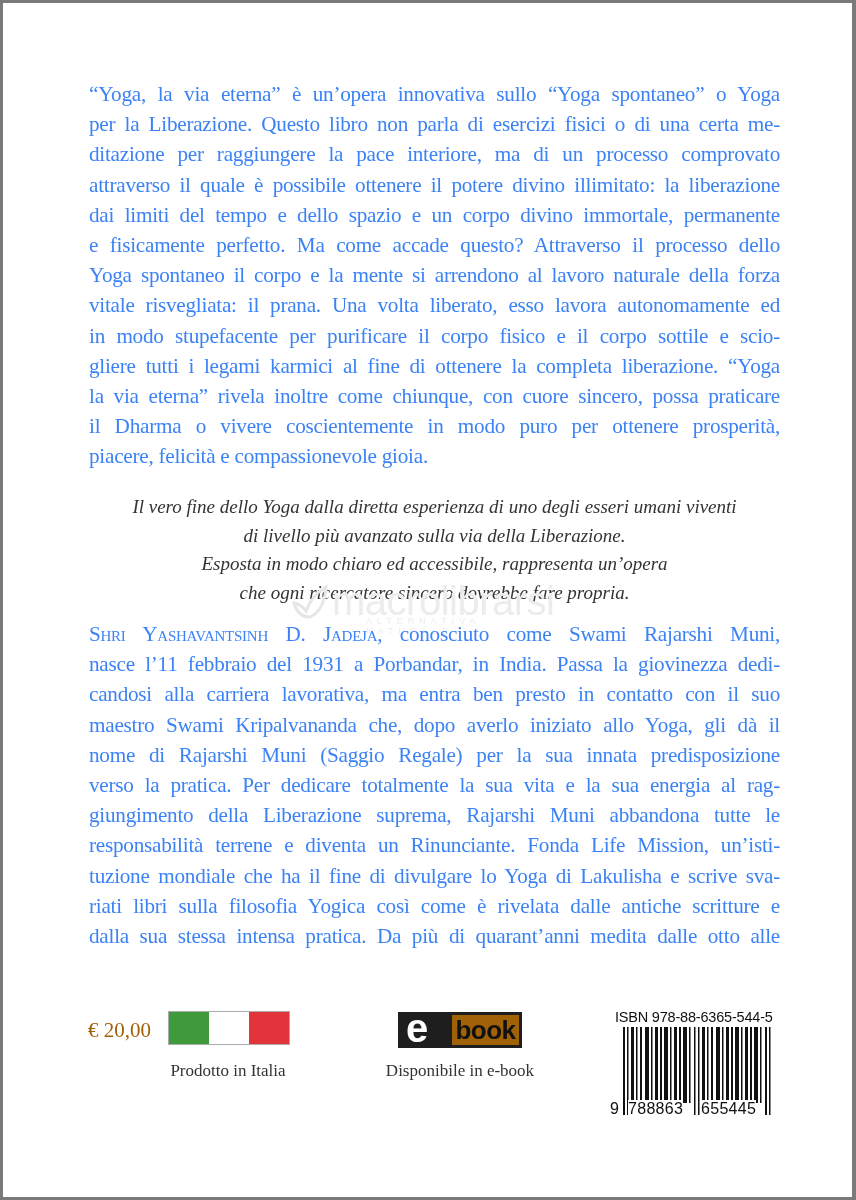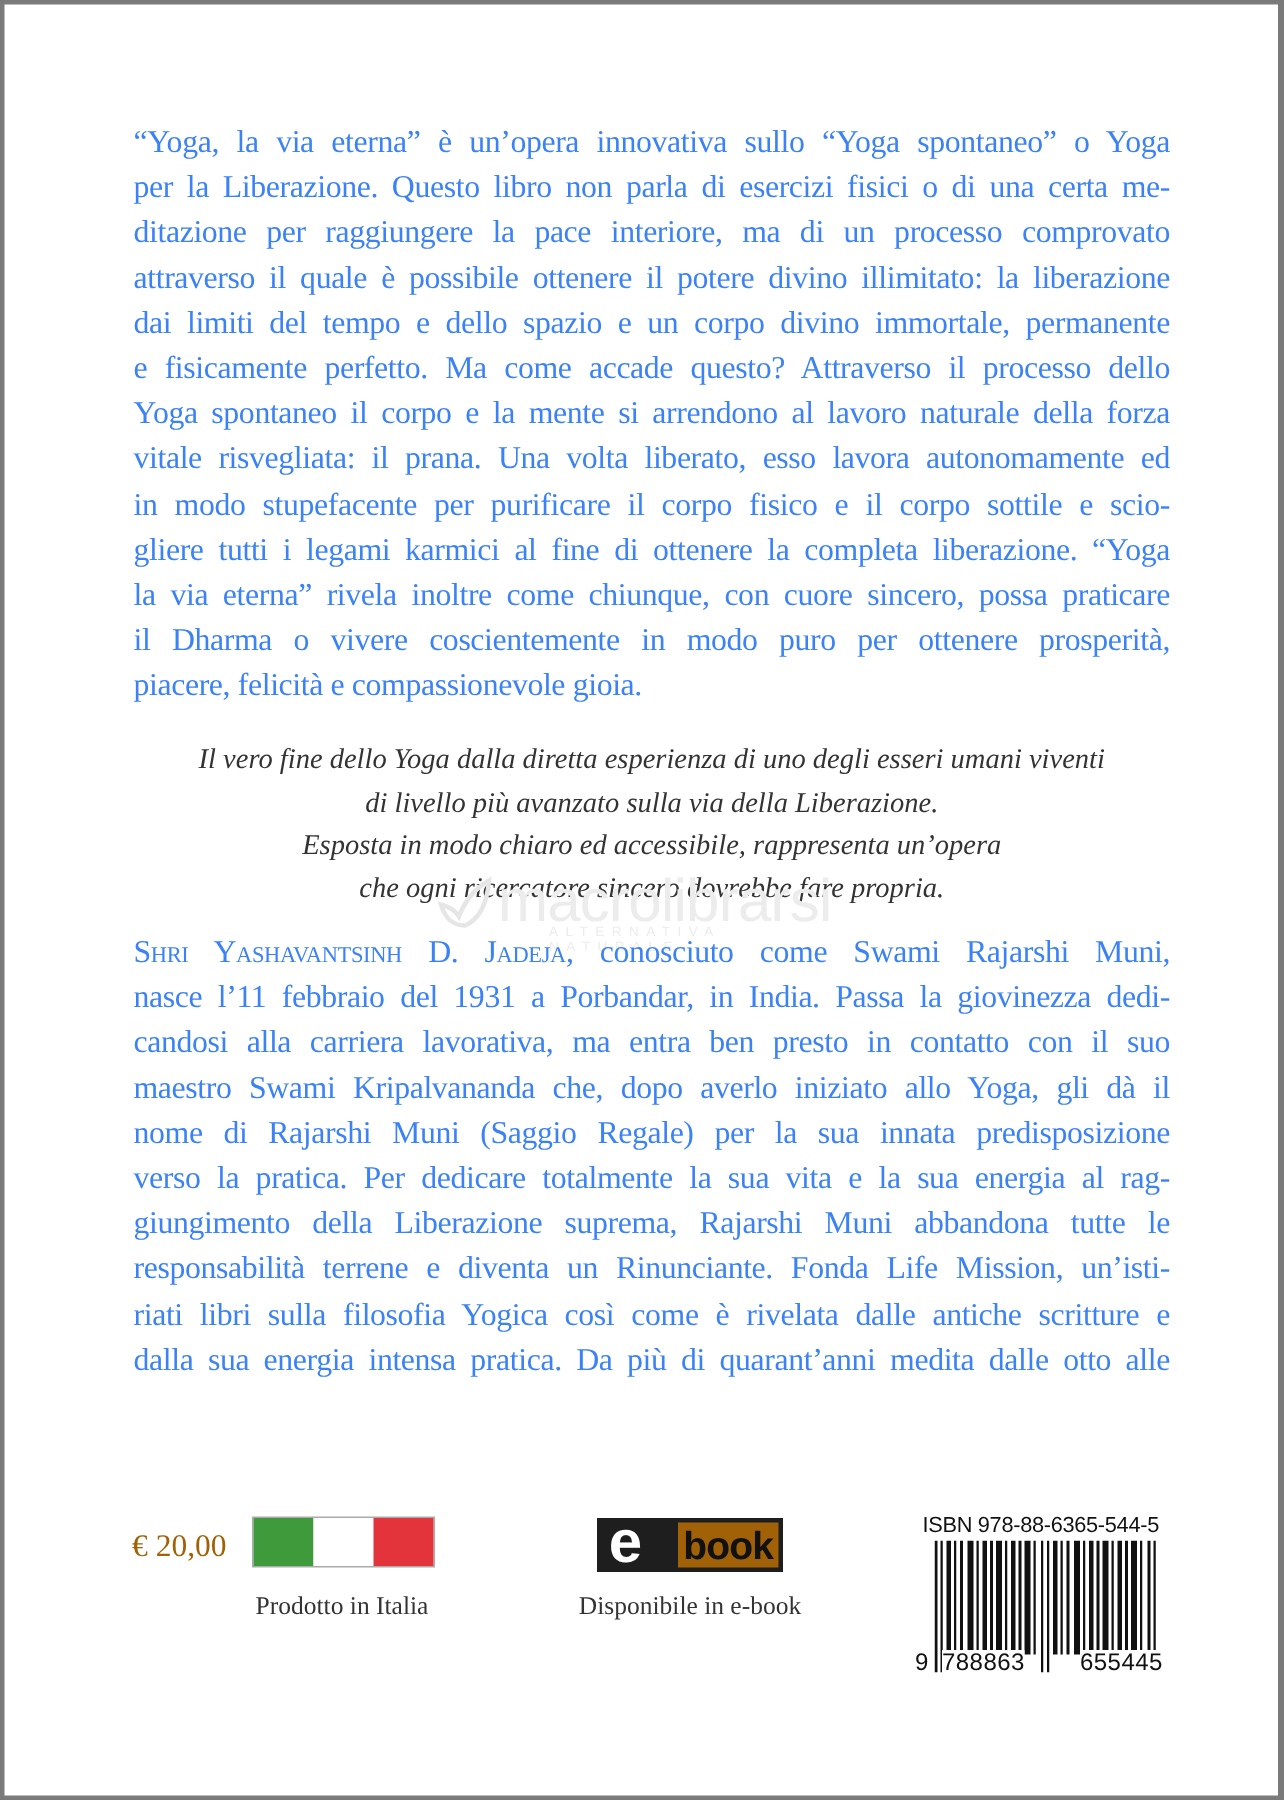--- a/index.html
+++ b/index.html
@@ -106,22 +106,23 @@
 
   <div class="body-text" id="bio">
     <span class="line"><span class="smallcaps">Shri Yashavantsinh D. Jadeja</span><span>, conosciuto come Swami Rajarshi Muni,</span></span>
     <span class="line">nasce l’11 febbraio del 1931 a Porbandar, in India. Passa la giovinezza dedi-</span>
     <span class="line">candosi alla carriera lavorativa, ma entra ben presto in contatto con il suo</span>
     <span class="line">maestro Swami Kripalvananda che, dopo averlo iniziato allo Yoga, gli dà il</span>
     <span class="line">nome di Rajarshi Muni (Saggio Regale) per la sua innata predisposizione</span>
     <span class="line">verso la pratica. Per dedicare totalmente la sua vita e la sua energia al rag-</span>
     <span class="line">giungimento della Liberazione suprema, Rajarshi Muni abbandona tutte le</span>
     <span class="line">responsabilità terrene e diventa un Rinunciante. Fonda Life Mission, un’isti-</span>
+    <span class="line">tuzione mondiale che ha il fine di divulgare lo Yoga di Lakulisha e scrive sva-</span>
     <span class="line">riati libri sulla filosofia Yogica così come è rivelata dalle antiche scritture e</span>
-    <span class="line">dalla sua energia intensa pratica. Da più di quarant’anni medita dalle otto alle</span>
+    <span class="line">dalla sua stessa intensa pratica. Da più di quarant’anni medita dalle otto alle</span>
   </div>
 
   <div class="flag">
     <div style="background:#3f9a3c"></div>
     <div style="background:#ffffff"></div>
     <div style="background:#e2343a"></div>
   </div>
   <div class="badge-caption" style="left:150px; top:1058px; width:150px;">Prodotto in Italia</div>
 
   <div class="ebook">
@@ -164,14 +165,14 @@
         <rect x="122" y="0" width="3" height="76"></rect>
       <rect x="127" y="0" width="2" height="76"></rect>
         <rect x="131" y="0" width="4" height="76"></rect>
       <rect x="137" y="0" width="1.5" height="76"></rect>
       <rect x="142" y="0" width="2" height="88"></rect>
         <rect x="146" y="0" width="1.5" height="88"></rect>
     </g>
   </svg>
   <span class="barcode-digits" style="left:607px;">9</span>
   <span class="barcode-digits" style="left:625px;">788863</span>
-  <span class="barcode-digits" style="left:698px;margin-left:19px;">655445</span>
+  <span class="barcode-digits" style="left:698px;">655445</span>
 </div>
 
 </body></html>

